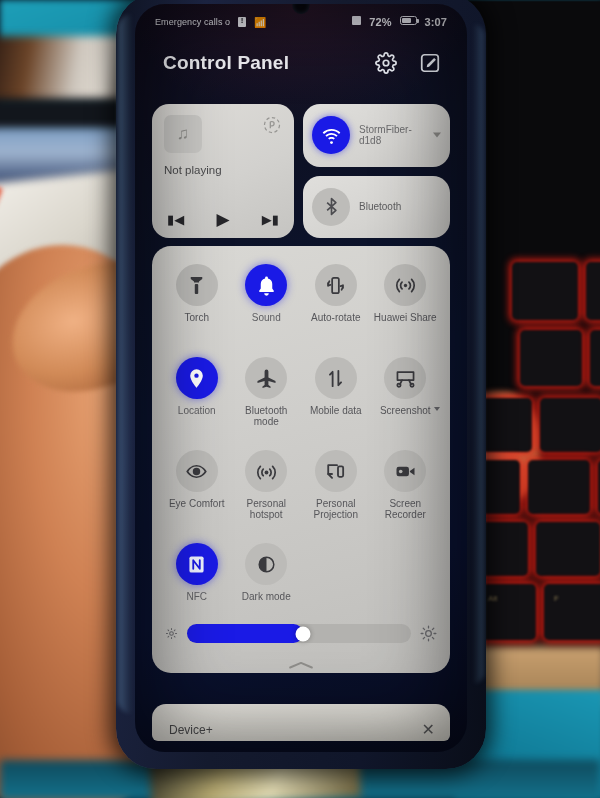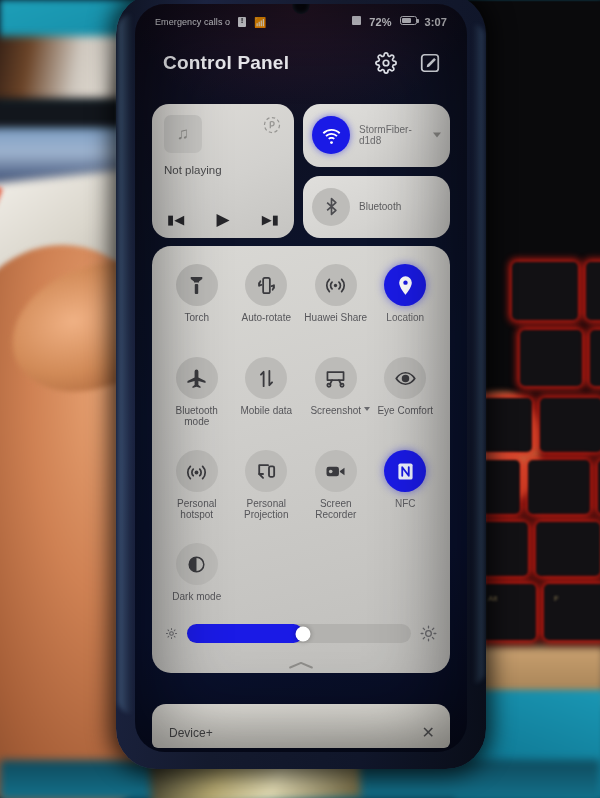--- a/index.html
+++ b/index.html
@@ -266,21 +266,21 @@
     box-shadow:0 0 5px rgba(0,0,0,.3);
   }
   #expand-chev {
     position:absolute; left:50%; bottom:7px; transform:translateX(-50%);
     width:34px; height:10px; color:#8e8d8a;
   }
   #expand-chev svg { width:100%; height:100%; }
 
   
   #device-card {
-    position:absolute; left:17px; top:700px; width:298px; height:44px;
+    position:absolute; left:17px; top:700px; width:298px; height:37px;
     border-radius:14px 14px 6px 6px;
     background:linear-gradient(170deg,#eceae4 0%,#e2e0d9 60%,#d3d1c9 100%);
     display:flex; align-items:center; justify-content:space-between;
     padding:14px 15px 0 17px;
   }
   #device-label { font-size:12px; color:#4e4e50; }
   #device-close { font-size:16px; color:#5a5a5c; line-height:1; }
 
   
   .vignette {
@@ -426,20 +426,29 @@
           <div class="tile">
             <div class="tcircle off">
               <svg viewBox="0 0 24 24" fill="currentColor">
                 <path d="M6 3h12v2.2l-3.4 2.6v1.1h-5.2V7.8L6 5.2V3z"></path>
                 <rect x="10.2" y="10.4" width="3.6" height="10.4" rx="1"></rect>
               </svg>
             </div>
             <div class="tlabel">Torch</div>
           </div>
           <div class="tile">
+            <div class="tcircle on">
+              <svg viewBox="0 0 24 24" fill="currentColor">
+                <path d="M12 2.6a1.5 1.5 0 0 1 1.5 1.5v.6A6 6 0 0 1 18 10.5V15l1.6 2.6c.3.5 0 1.1-.6 1.1H5c-.6 0-.9-.6-.6-1.1L6 15v-4.5a6 6 0 0 1 4.5-5.8v-.6A1.5 1.5 0 0 1 12 2.6z"></path>
+                <path d="M9.6 20.2h4.8a2.4 2.4 0 0 1-4.8 0z"></path>
+              </svg>
+            </div>
+            <div class="tlabel on">Sound</div>
+          </div>
+          <div class="tile">
             <div class="tcircle off">
               <svg viewBox="0 0 24 24" fill="none" stroke="currentColor" stroke-width="1.8" stroke-linecap="round">
                 <rect x="8.5" y="4" width="7" height="16" rx="1.8"></rect>
                 <path d="M5.6 7.5A8 8 0 0 0 4.4 12M18.4 16.5A8 8 0 0 0 19.6 12"></path>
                 <path d="M4.2 9.6 4.4 12l2.3-.7M19.8 14.4 19.6 12l-2.3.7"></path>
               </svg>
             </div>
             <div class="tlabel">Auto-rotate</div>
           </div>
           <div class="tile">

